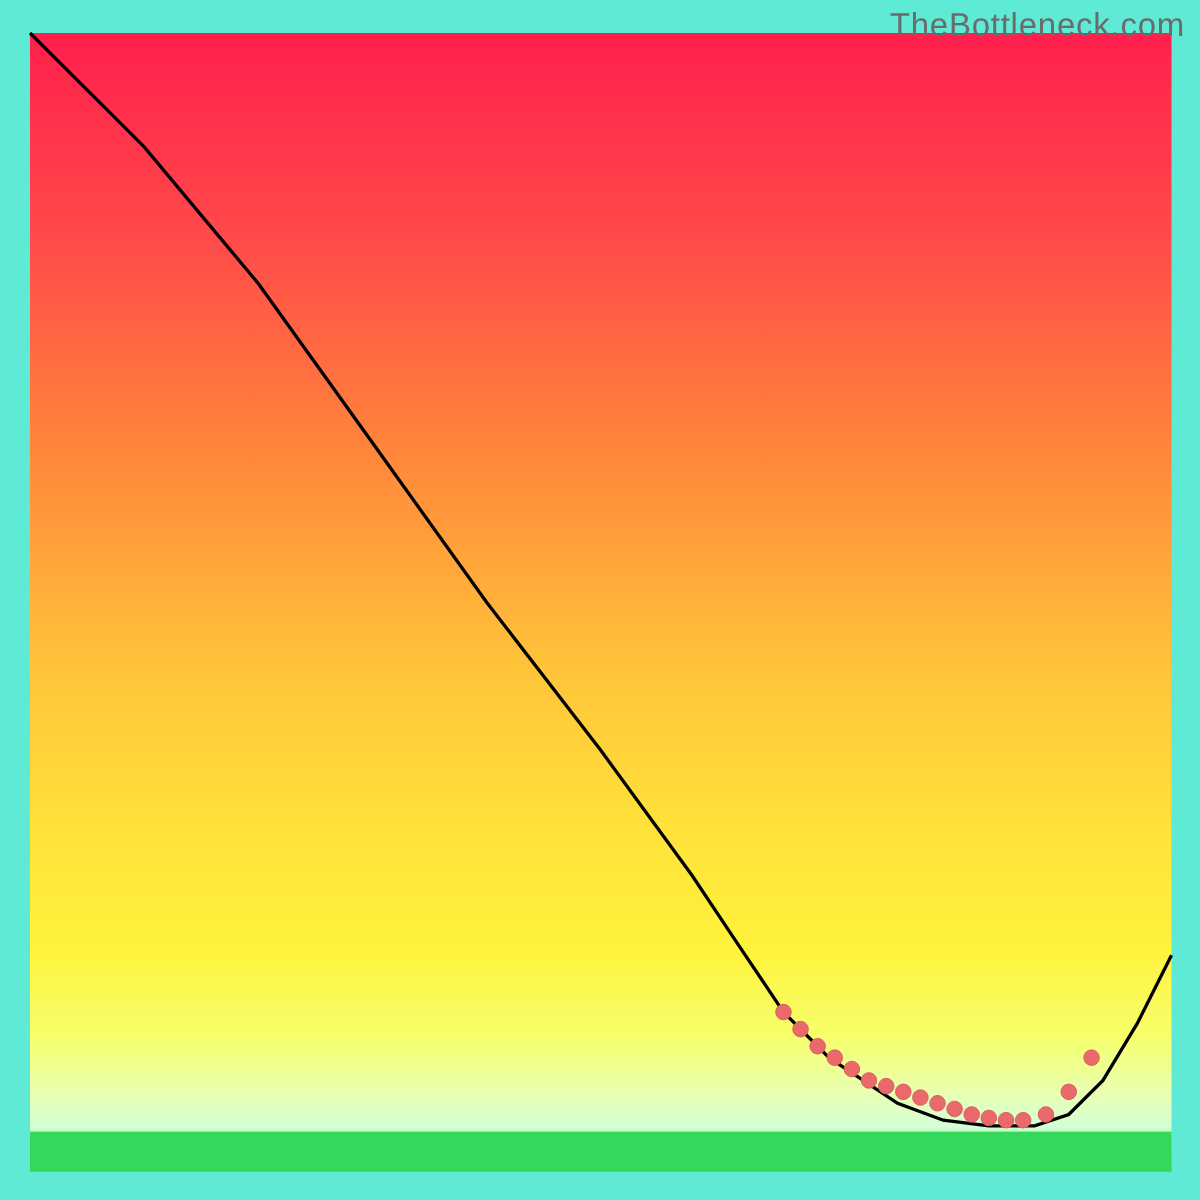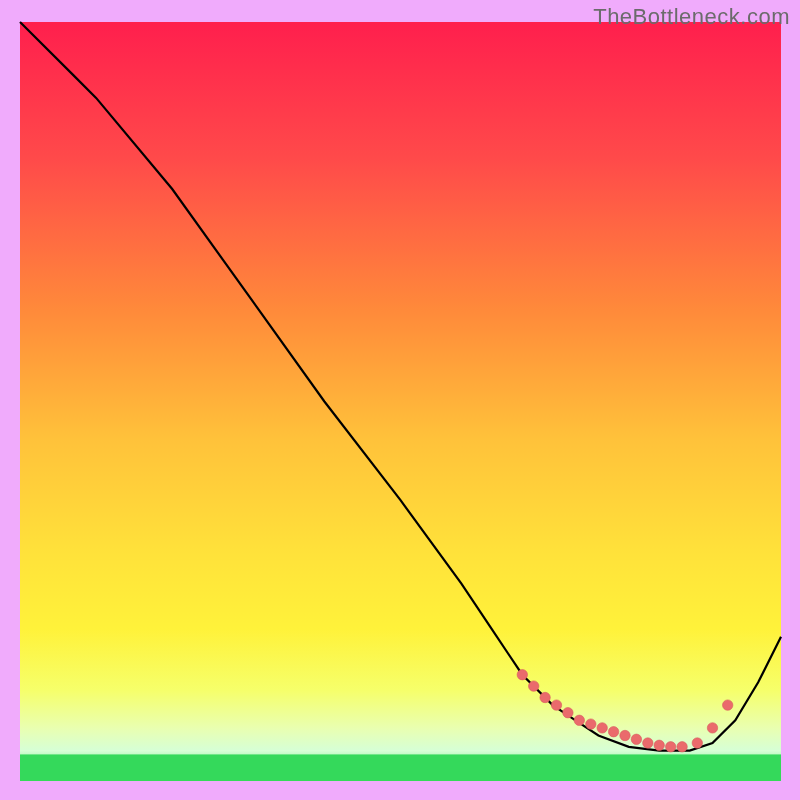--- a/index.html
+++ b/index.html
@@ -7,21 +7,21 @@
     padding: 0;
     width: 800px;
     height: 800px;
     background: #000;
     overflow: hidden;
   }
   .wrap {
     position: relative;
     width: 800px;
     height: 800px;
-    background: #f0abfc;
+    background: #5eead4;
   }
   .watermark {
     position: absolute;
     top: 4px;
     right: 10px;
     font-family: Arial, Helvetica, sans-serif;
     font-size: 22px;
     color: #6b6b6b;
     letter-spacing: 0.5px;
     user-select: none;

